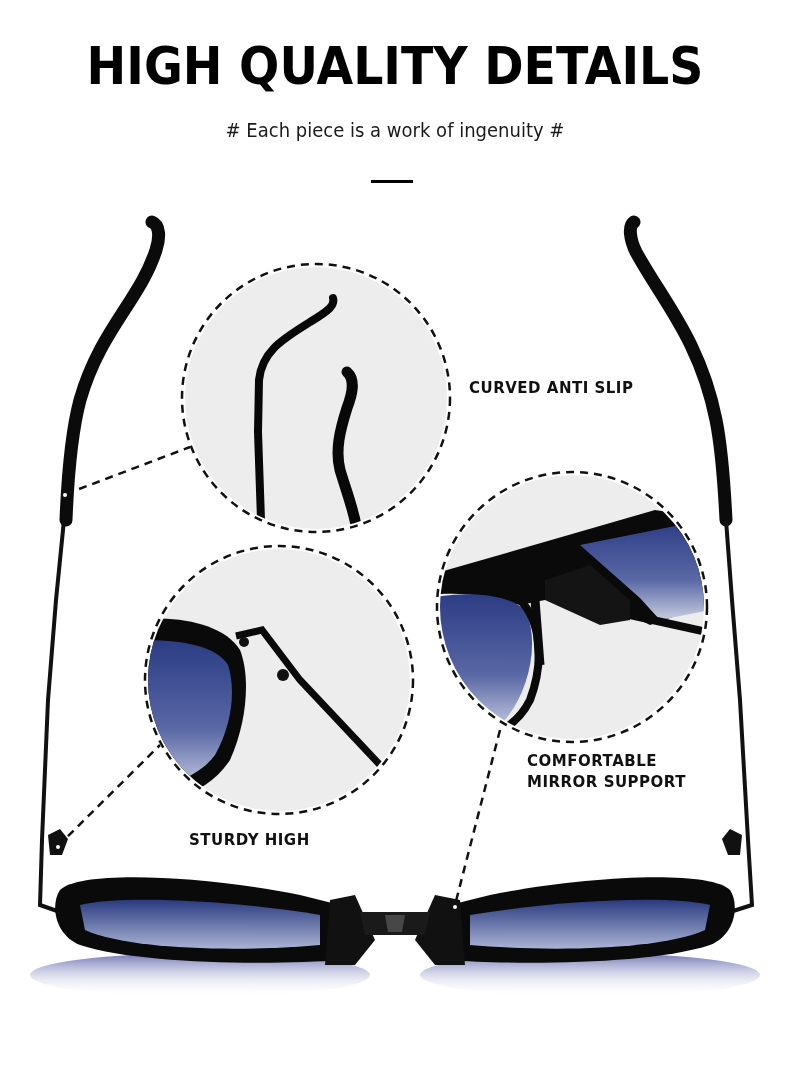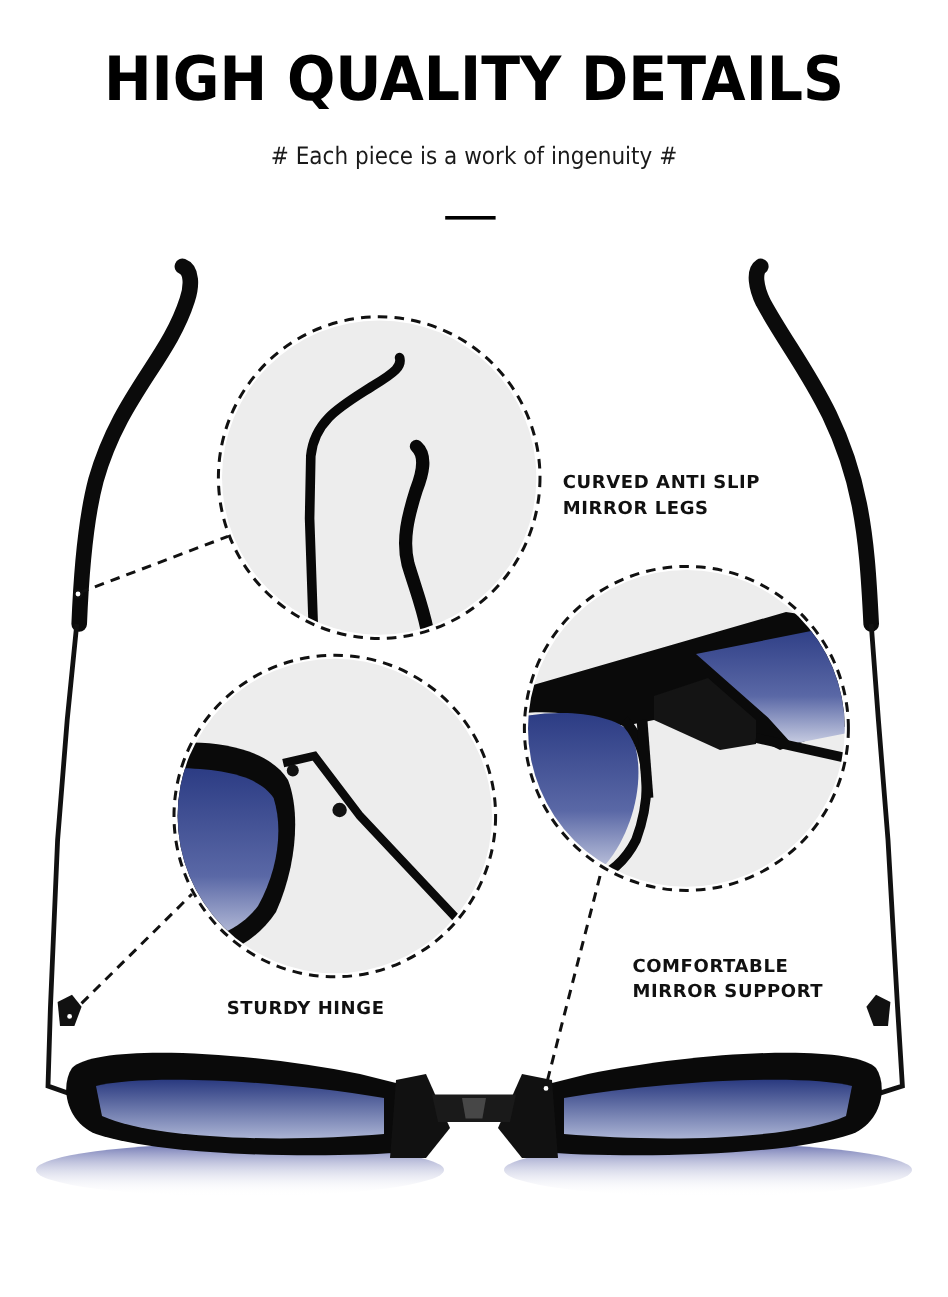--- a/index.html
+++ b/index.html
@@ -120,25 +120,24 @@
     <path d="M58 846 L160 745"></path>
     <path d="M500 730 L455 905"></path>
   </g>
   <g fill="#fff" stroke="#111" stroke-width="2">
     <circle cx="65" cy="495" r="3"></circle>
     <circle cx="58" cy="847" r="3"></circle>
     <circle cx="455" cy="907" r="3"></circle>
   </g>
 </svg>
 
-<div class="label" style="left:469px; top:392px;">
+<div class="label" style="left:469px; top:378px;">
   <div>CURVED ANTI SLIP</div>
-  <div>MIRROR LEGS</div>
 </div>
 
-<div class="label" style="left:527px; top:751px;margin-top:44px;">
+<div class="label" style="left:527px; top:751px;">
   <div>COMFORTABLE</div>
   <div>MIRROR SUPPORT</div>
 </div>
 
 <div class="label" style="left:189px; top:830px;">
-  <div>STURDY HINGE</div>
+  <div>STURDY HIGH</div>
 </div>
 
 </body></html>

